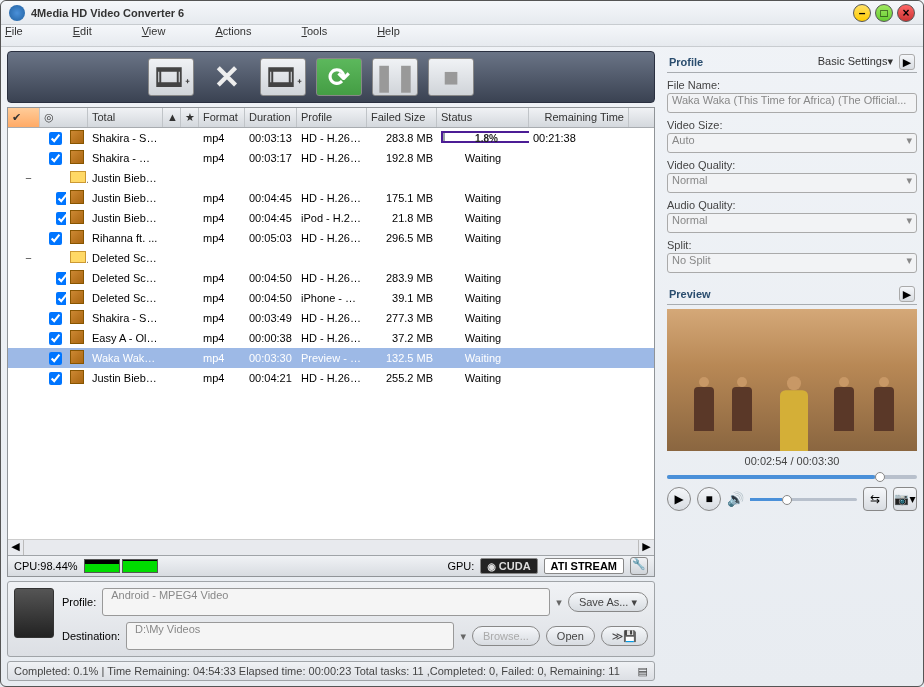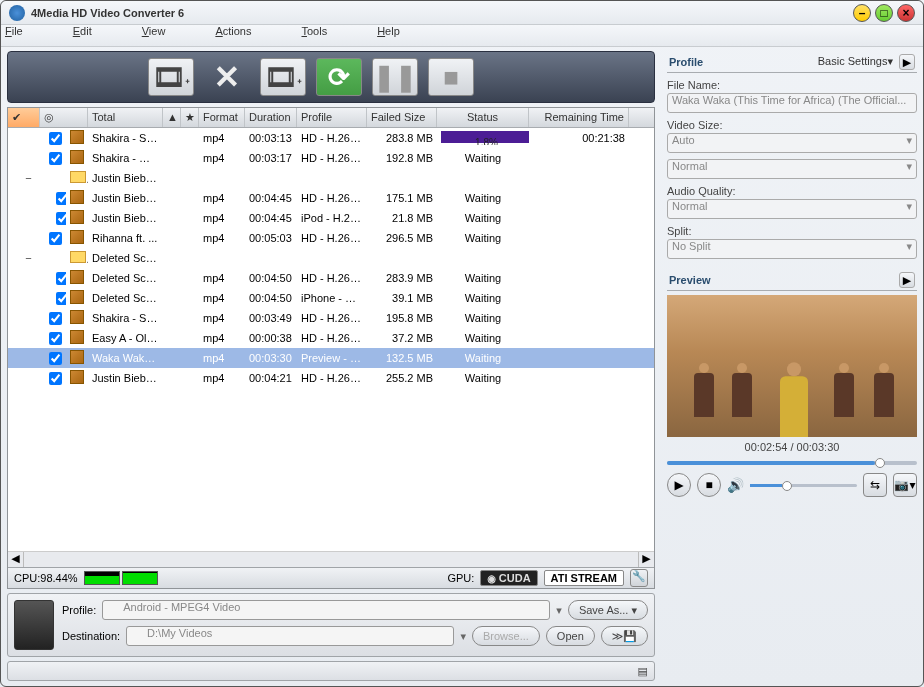--- a/index.html
+++ b/index.html
@@ -33,39 +33,39 @@
 .col-ck{width:26px;text-align:center;}
 .col-icon{width:22px;text-align:center;}
 .col-name{width:75px;}
 .col-sort{width:18px;}
 .col-star{width:18px;text-align:center;}
 .col-fmt{width:46px;}
 .col-dur{width:52px;}
 .col-prof{width:70px;}
 .col-size{width:70px;text-align:right;}
 .col-status{width:92px;text-align:center;}
-.col-rem{width:100px;text-align:right;}
+.col-rem{width:100px;text-align:left;}
 .ficon{width:14px;height:14px;background:linear-gradient(135deg,#cc8833,#aa6611);border:1px solid #885500;display:inline-block;}
 .folder{width:16px;height:12px;background:#ffd966;border:1px solid #cc9933;display:inline-block;}
 .expander{width:11px;height:11px;background:#fff;display:inline-flex;align-items:center;justify-content:center;font-size:11px;line-height:1;color:#444;margin-right:2px;}
-.progress{display:inline-block;width:91px;height:12px;background:#fff;border:6px solid #4c1d95;position:relative;}
+.progress{display:inline-block;width:91px;height:12px;background:#fff;border:2px solid #4c1d95;position:relative;font-weight:bold;}
 .progress>span{position:absolute;left:0;top:0;bottom:0;background:#9aa0a8;}
 .progress>em{position:absolute;left:0;right:0;text-align:center;font-style:normal;font-size:10px;line-height:12px;color:#222;}
 .gridfoot{height:21px;border-top:1px solid #a0a4a8;background:linear-gradient(to bottom,#f0f2f5,#d8dce1);display:flex;align-items:center;padding:0 6px;gap:6px;}
 .cpubars{display:flex;gap:2px;}
 .bar{width:36px;height:14px;background:#000;border:1px solid #555;position:relative;overflow:hidden;}
 .bar>span{position:absolute;bottom:0;left:0;right:0;background:#00dd00;height:70%;}
 .gpuchip{padding:1px 6px;background:#fff;border:1px solid #888;border-radius:2px;font-size:10px;font-weight:bold;}
 .gpuchip.dark{background:#222;color:#ddd;}
 .wrench{width:18px;height:18px;border:1px solid #888;border-radius:3px;background:linear-gradient(#f0f2f5,#d0d4d9);text-align:center;}
 .bottom{border:1px solid #a0a4a8;background:linear-gradient(to bottom,#f0f2f5,#dcdfe4);margin:2px;padding:6px;display:flex;gap:8px;border-radius:3px;}
 .bottom .thumb{width:40px;height:50px;background:linear-gradient(to bottom,#555,#222);border:1px solid #333;border-radius:3px;}
 .bottom-right{flex:1;display:flex;flex-direction:column;gap:6px;}
 .frow{display:flex;align-items:center;gap:6px;}
-.sel{flex:1;height:20px;border:1px solid #999;border-radius:3px;background:#f5f5f5;color:#888;padding:0 20px;}
+.sel{flex:1;height:28px;border:1px solid #999;border-radius:3px;background:#f5f5f5;color:#888;padding:0 8px;}
 .btn{height:20px;padding:0 10px;border:1px solid #888;border-radius:10px;background:linear-gradient(#f5f7fa,#d8dce1);cursor:pointer;font-size:11px;color:#444;}
 .status{height:20px;border:1px solid #a0a4a8;background:linear-gradient(to bottom,#f0f2f5,#dcdfe4);margin:2px;padding:2px 6px;font-size:10px;color:#444;display:flex;align-items:center;border-radius:3px;}
 .right{flex:1;display:flex;flex-direction:column;padding:4px 6px;}
 .panel-h{height:22px;display:flex;align-items:center;border-bottom:1px solid #a8acb0;padding:0 2px;}
 .panel-h b{flex:1;color:#2a4d6e;}
 .panel-h .drop{color:#333;cursor:pointer;margin-right:6px;}
 .panel-h .arrow{width:16px;height:16px;border:1px solid #aaa;border-radius:3px;text-align:center;line-height:14px;cursor:pointer;background:linear-gradient(#f5f7fa,#d8dce1);}
 .fld{margin-top:6px;}
 .fld label{color:#444;display:block;margin-bottom:2px;}
 .fld .inp{width:100%;height:20px;border:1px solid #aaa;border-radius:3px;background:#f2f3f5;color:#888;padding:0 4px;}
@@ -122,21 +122,21 @@
     <div class="grid-head">
       <div style="width:32px;background:linear-gradient(#fc9,#fa6)">✔</div>
       <div style="width:48px">◎</div>
       <div style="width:75px">Total</div>
       <div style="width:18px">▲</div>
       <div style="width:18px">★</div>
       <div style="width:46px">Format</div>
       <div style="width:52px">Duration</div>
       <div style="width:70px">Profile</div>
       <div style="width:70px">Failed Size</div>
-      <div style="width:92px;text-align:center">Status</div>
+      <div style="width:92px;">Status</div>
       <div style="width:100px;text-align:right">Remaining Time</div>
     </div>
     <div class="grid-body" id="grid-body">
           <div class="row">
             <div class="col-tree"></div>
             <div class="col-ck cell-ck" style="padding-left:8px"><input type="checkbox" checked="" style=""></div>
             <div class="col-icon"><span class="ficon"></span></div>
             <div class="col-name">Shakira - Su...</div>
             <div class="col-sort"></div>
             <div class="col-star"></div>
@@ -266,21 +266,21 @@
           <div class="row">
             <div class="col-tree"></div>
             <div class="col-ck cell-ck" style="padding-left:8px"><input type="checkbox" checked="" style=""></div>
             <div class="col-icon"><span class="ficon"></span></div>
             <div class="col-name">Shakira - Sh...</div>
             <div class="col-sort"></div>
             <div class="col-star"></div>
             <div class="col-fmt">mp4</div>
             <div class="col-dur">00:03:49</div>
             <div class="col-prof">HD - H.264 ...</div>
-            <div class="col-size">195.8 MB</div>
+            <div class="col-size">277.3 MB</div>
             <div class="col-status">Waiting</div>
             <div class="col-rem"></div>
           </div>
           <div class="row">
             <div class="col-tree"></div>
             <div class="col-ck cell-ck" style="padding-left:8px"><input type="checkbox" checked="" style=""></div>
             <div class="col-icon"><span class="ficon"></span></div>
             <div class="col-name">Easy A - Oliv...</div>
             <div class="col-sort"></div>
             <div class="col-star"></div>
@@ -357,39 +357,41 @@
         <div class="sel">D:\My Videos</div>
         <span style="color:#666">▾</span>
         <button class="btn" style="color:#aaa">Browse...</button>
         <button class="btn">Open</button>
         <button class="btn">≫💾</button>
       </div>
     </div>
   </div>
 
   <div class="status">
+    <span>Completed: 0.1% | Time Remaining: 04:54:33 Elapsed time: 00:00:23 Total tasks: 11 ,Completed: 0, Failed: 0, Remaining: 11</span>
     <span style="margin-left:auto">▤</span>
   </div>
 </div>
 
 <div class="right">
   <div class="panel-h">
     <b>Profile</b>
     <span class="drop">Basic Settings▾</span>
     <span class="arrow">▶</span>
   </div>
   <div class="fld">
         <label>File Name:</label>
         <div class="inp">Waka Waka (This Time for Africa) (The Official...</div>
       </div>
   <div class="fld">
         <label>Video Size:</label>
         <div class="inp"><span>Auto</span><span style="float:right">▾</span></div>
       </div>
   <div class="fld">
+        <label>Video Quality:</label>
         <div class="inp"><span>Normal</span><span style="float:right">▾</span></div>
       </div>
   <div class="fld">
         <label>Audio Quality:</label>
         <div class="inp"><span>Normal</span><span style="float:right">▾</span></div>
       </div>
   <div class="fld">
         <label>Split:</label>
         <div class="inp"><span>No Split</span><span style="float:right">▾</span></div>
       </div>

